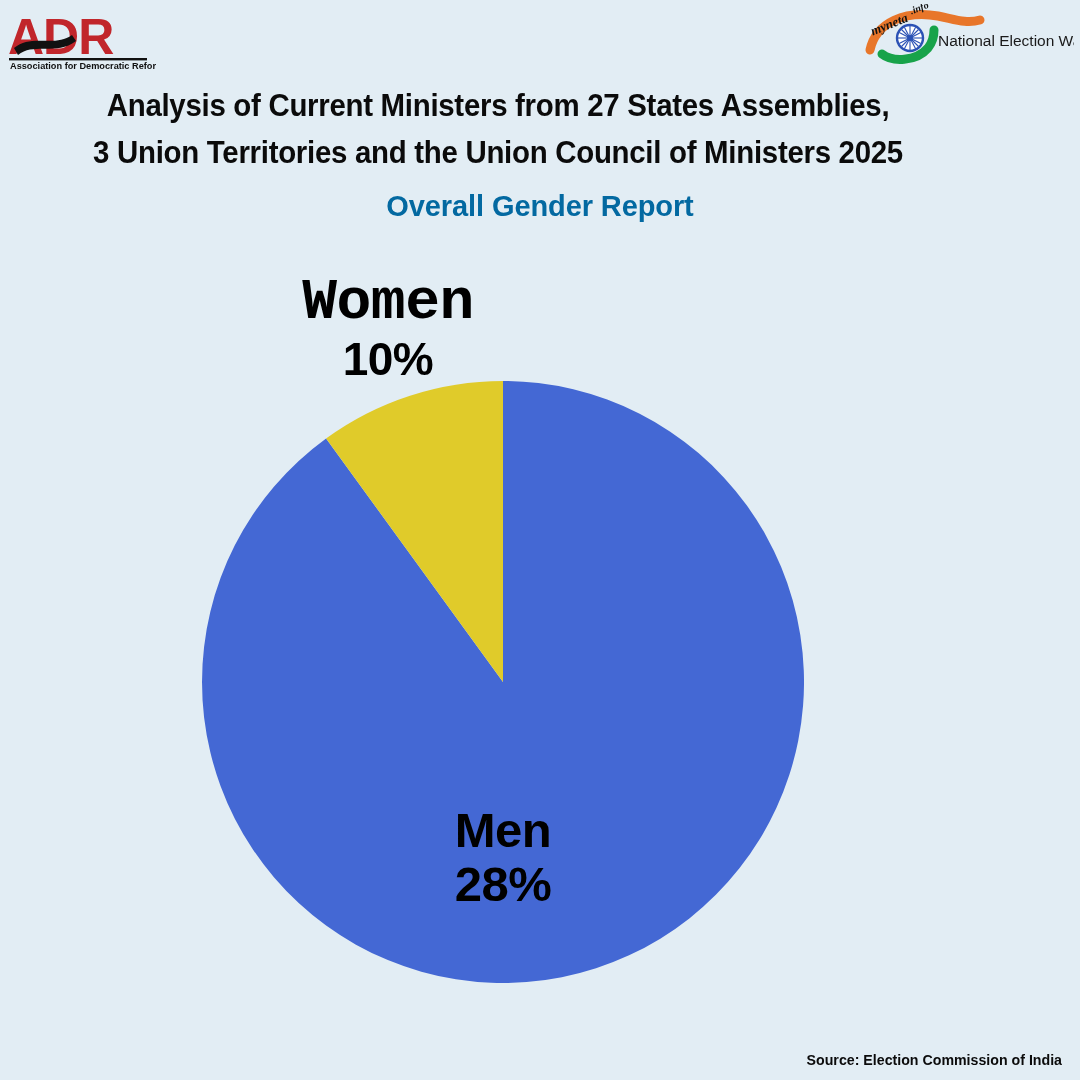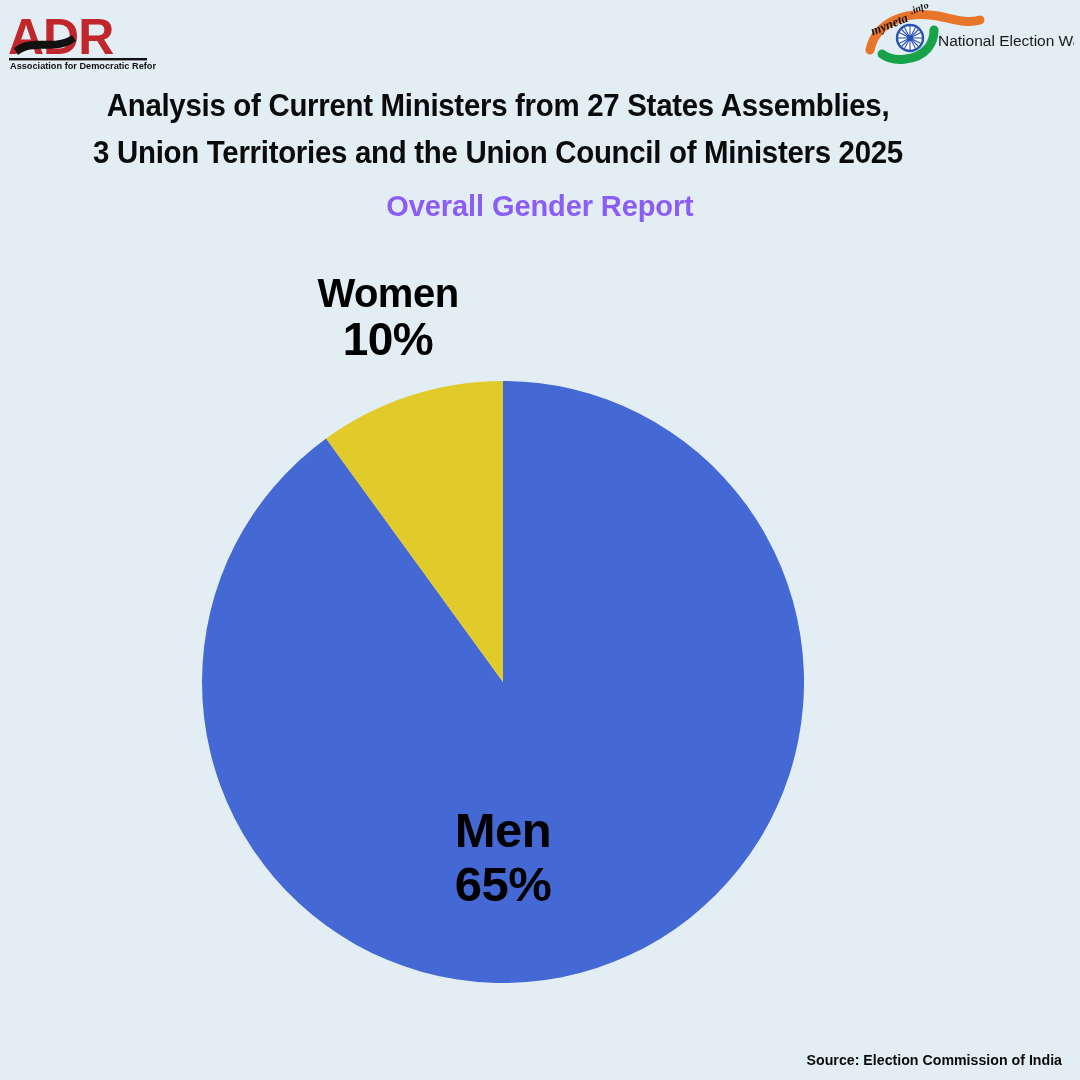--- a/index.html
+++ b/index.html
@@ -75,21 +75,21 @@
   #women-label {
     position: absolute;
     left: 258px;
     top: 272px;
     width: 260px;
     text-align: center;
     color: #000;
     font-weight: bold;
     line-height: 1.08;
   }
-  #women-label .lbl  { font-size: 40px; letter-spacing: -0.5px; }
+  #women-label .lbl  { font-size: 58px; letter-spacing: -0.5px; font-family: Liberation Mono, monospace; }
   #women-label .pct  { font-size: 46px; letter-spacing: -0.5px; }
 
   #men-label {
     position: absolute;
     left: 373px;
     top: 804px;
     width: 260px;
     text-align: center;
     color: #000;
     font-weight: bold;
@@ -151,36 +151,36 @@
     </g>
     <text x="76" y="42" font-family="Liberation Sans, sans-serif" font-size="15.5" fill="#1a1a1a">National Election Watch</text>
   </svg>
 </div>
 
 <div id="title-block">
   <div class="title-line">Analysis of Current Ministers from 27 States Assemblies,</div>
   <div class="title-line">3 Union Territories and the Union Council of Ministers 2025</div>
 </div>
 
-<div id="subtitle" style="color: #8b5cf6;">Overall Gender Report</div>
+<div id="subtitle" style="color: #0369a1;">Overall Gender Report</div>
 
 <div id="pie-wrap">
   <svg id="pie-svg" viewBox="0 0 602 602">
 
     <path id="slice-men" d="M 301 301 L 301 0 A 301 301 0 1 1 124.08 57.49 Z" fill="#4468d4"></path>
 
     <path id="slice-women" d="M 301 301 L 301 0 A 301 301 0 0 0 124.08 57.49 Z" fill="#e0cb2a"></path>
   </svg>
 </div>
 
 <div id="women-label">
   <div class="lbl">Women</div>
   <div class="pct">10%</div>
 </div>
 
 <div id="men-label">
   <div class="lbl">Men</div>
-  <div class="pct">65%</div>
+  <div class="pct">28%</div>
 </div>
 
 <div id="source-block">
   <div>Source: Election Commission of India</div>
 </div>
 
 </body></html>

